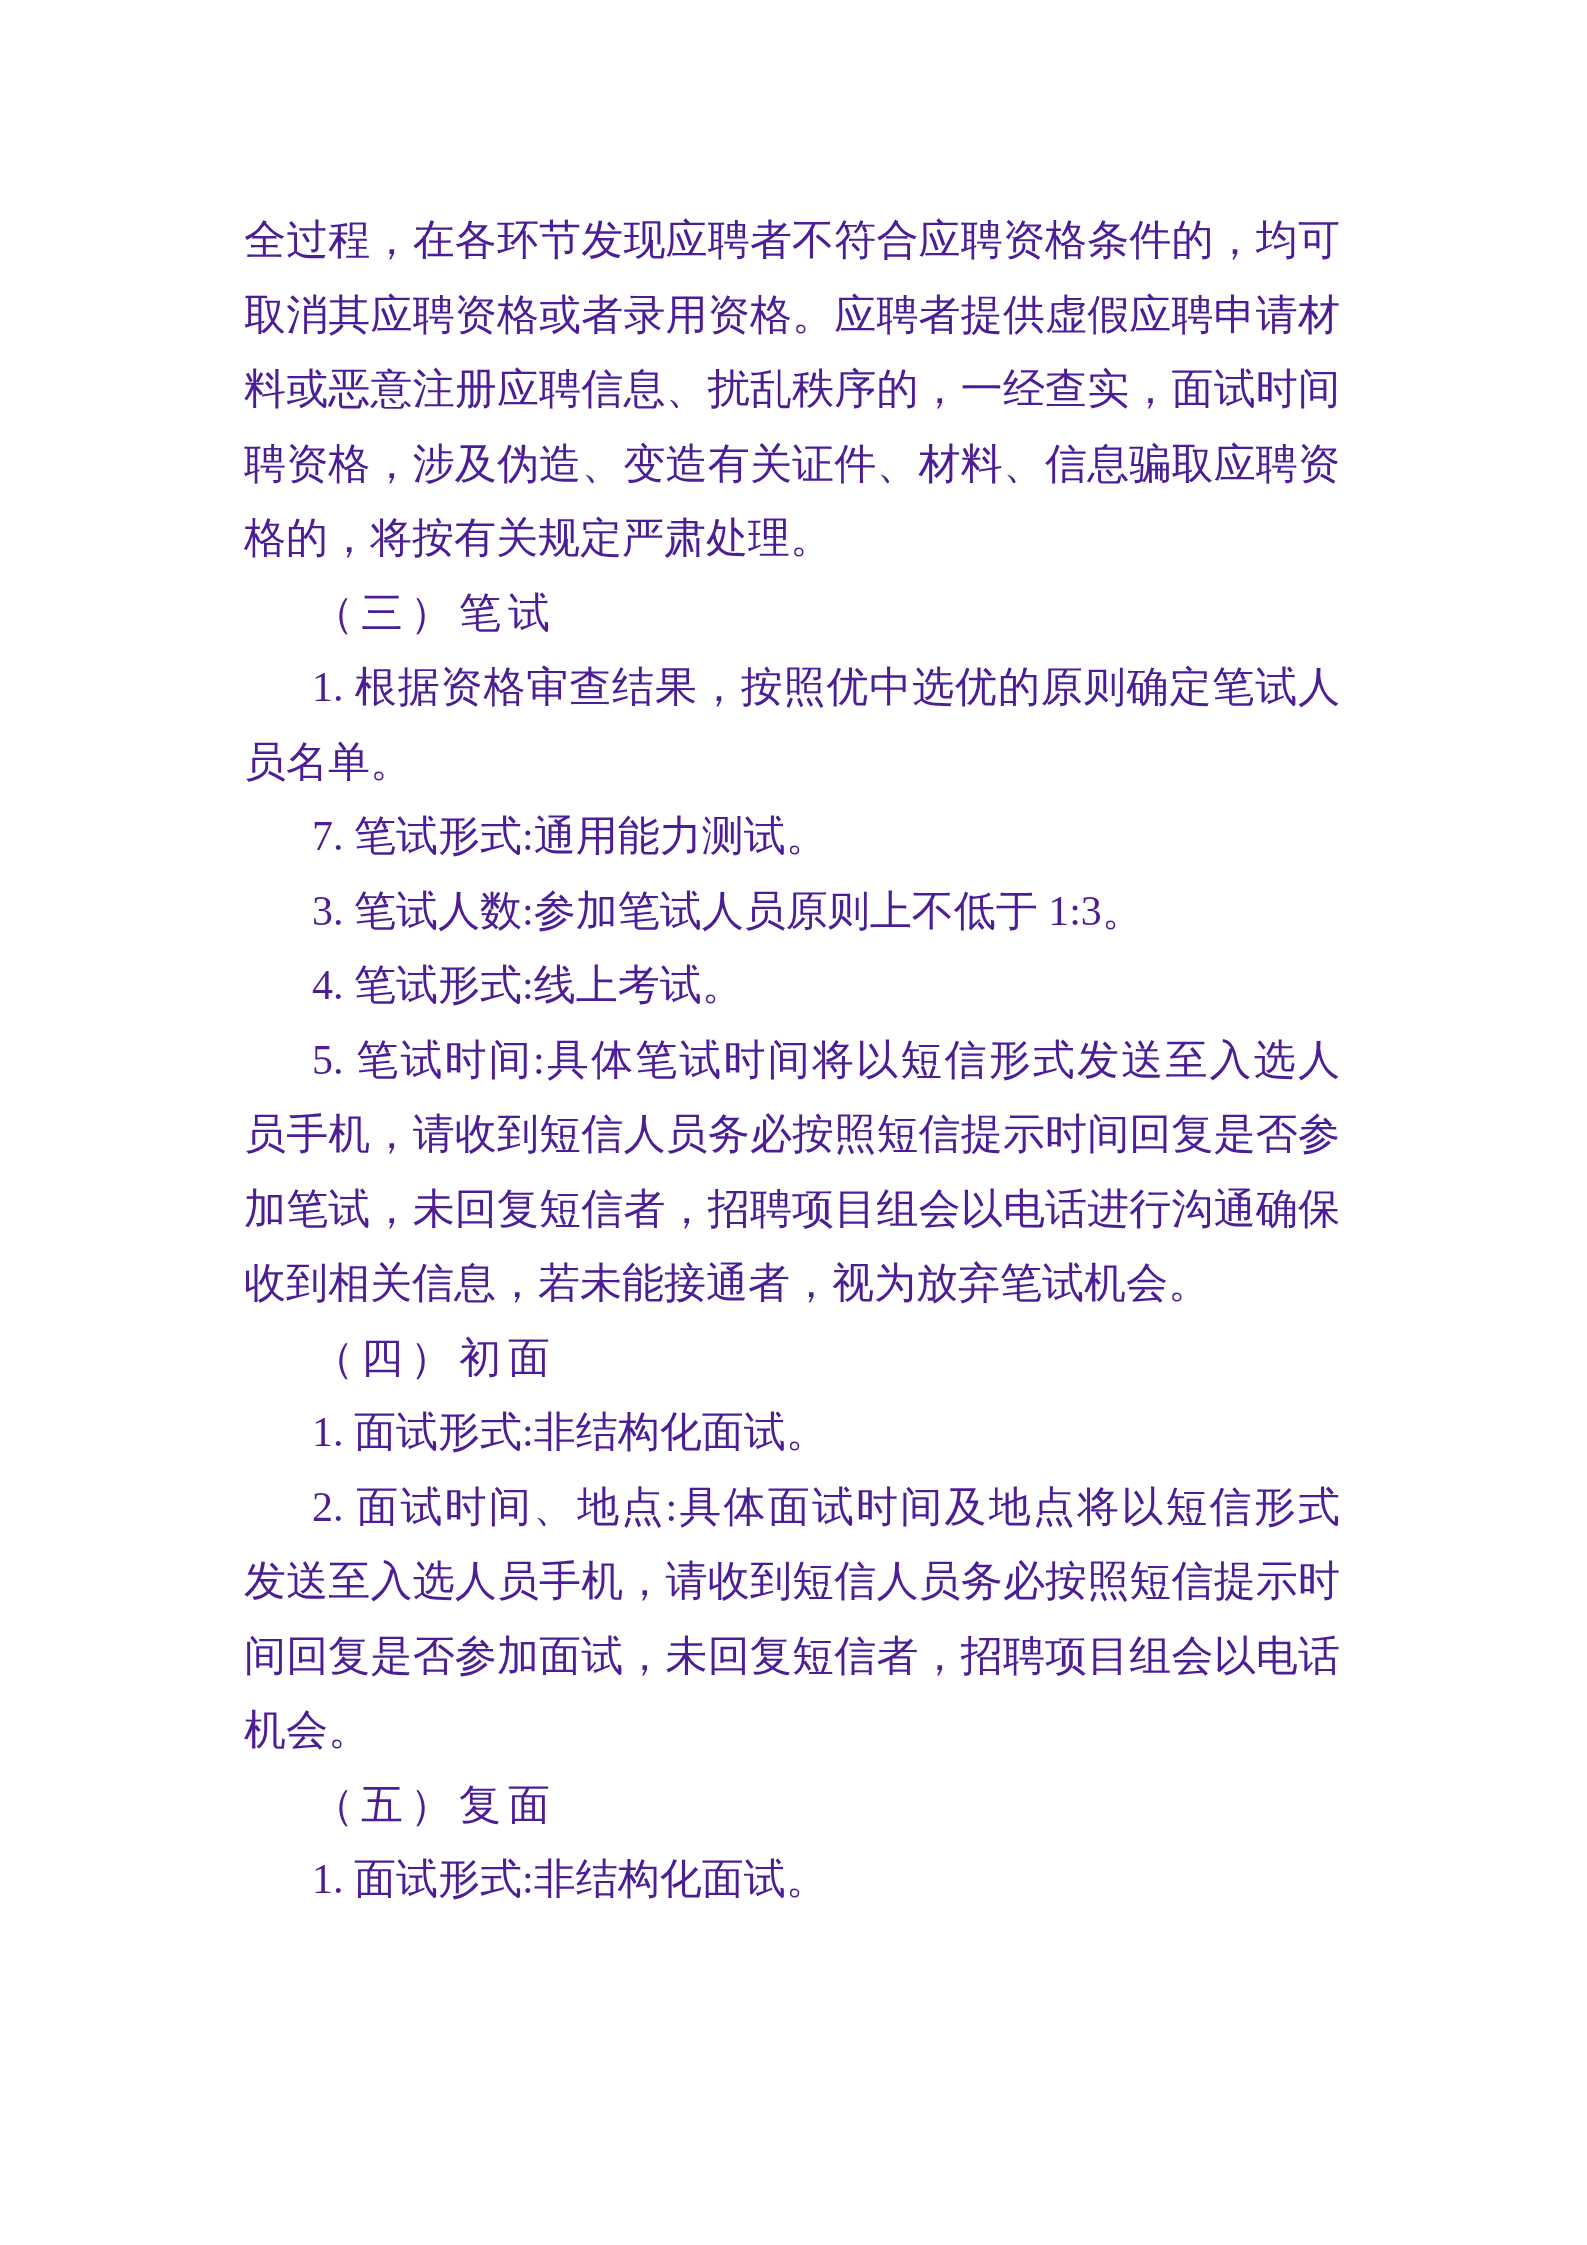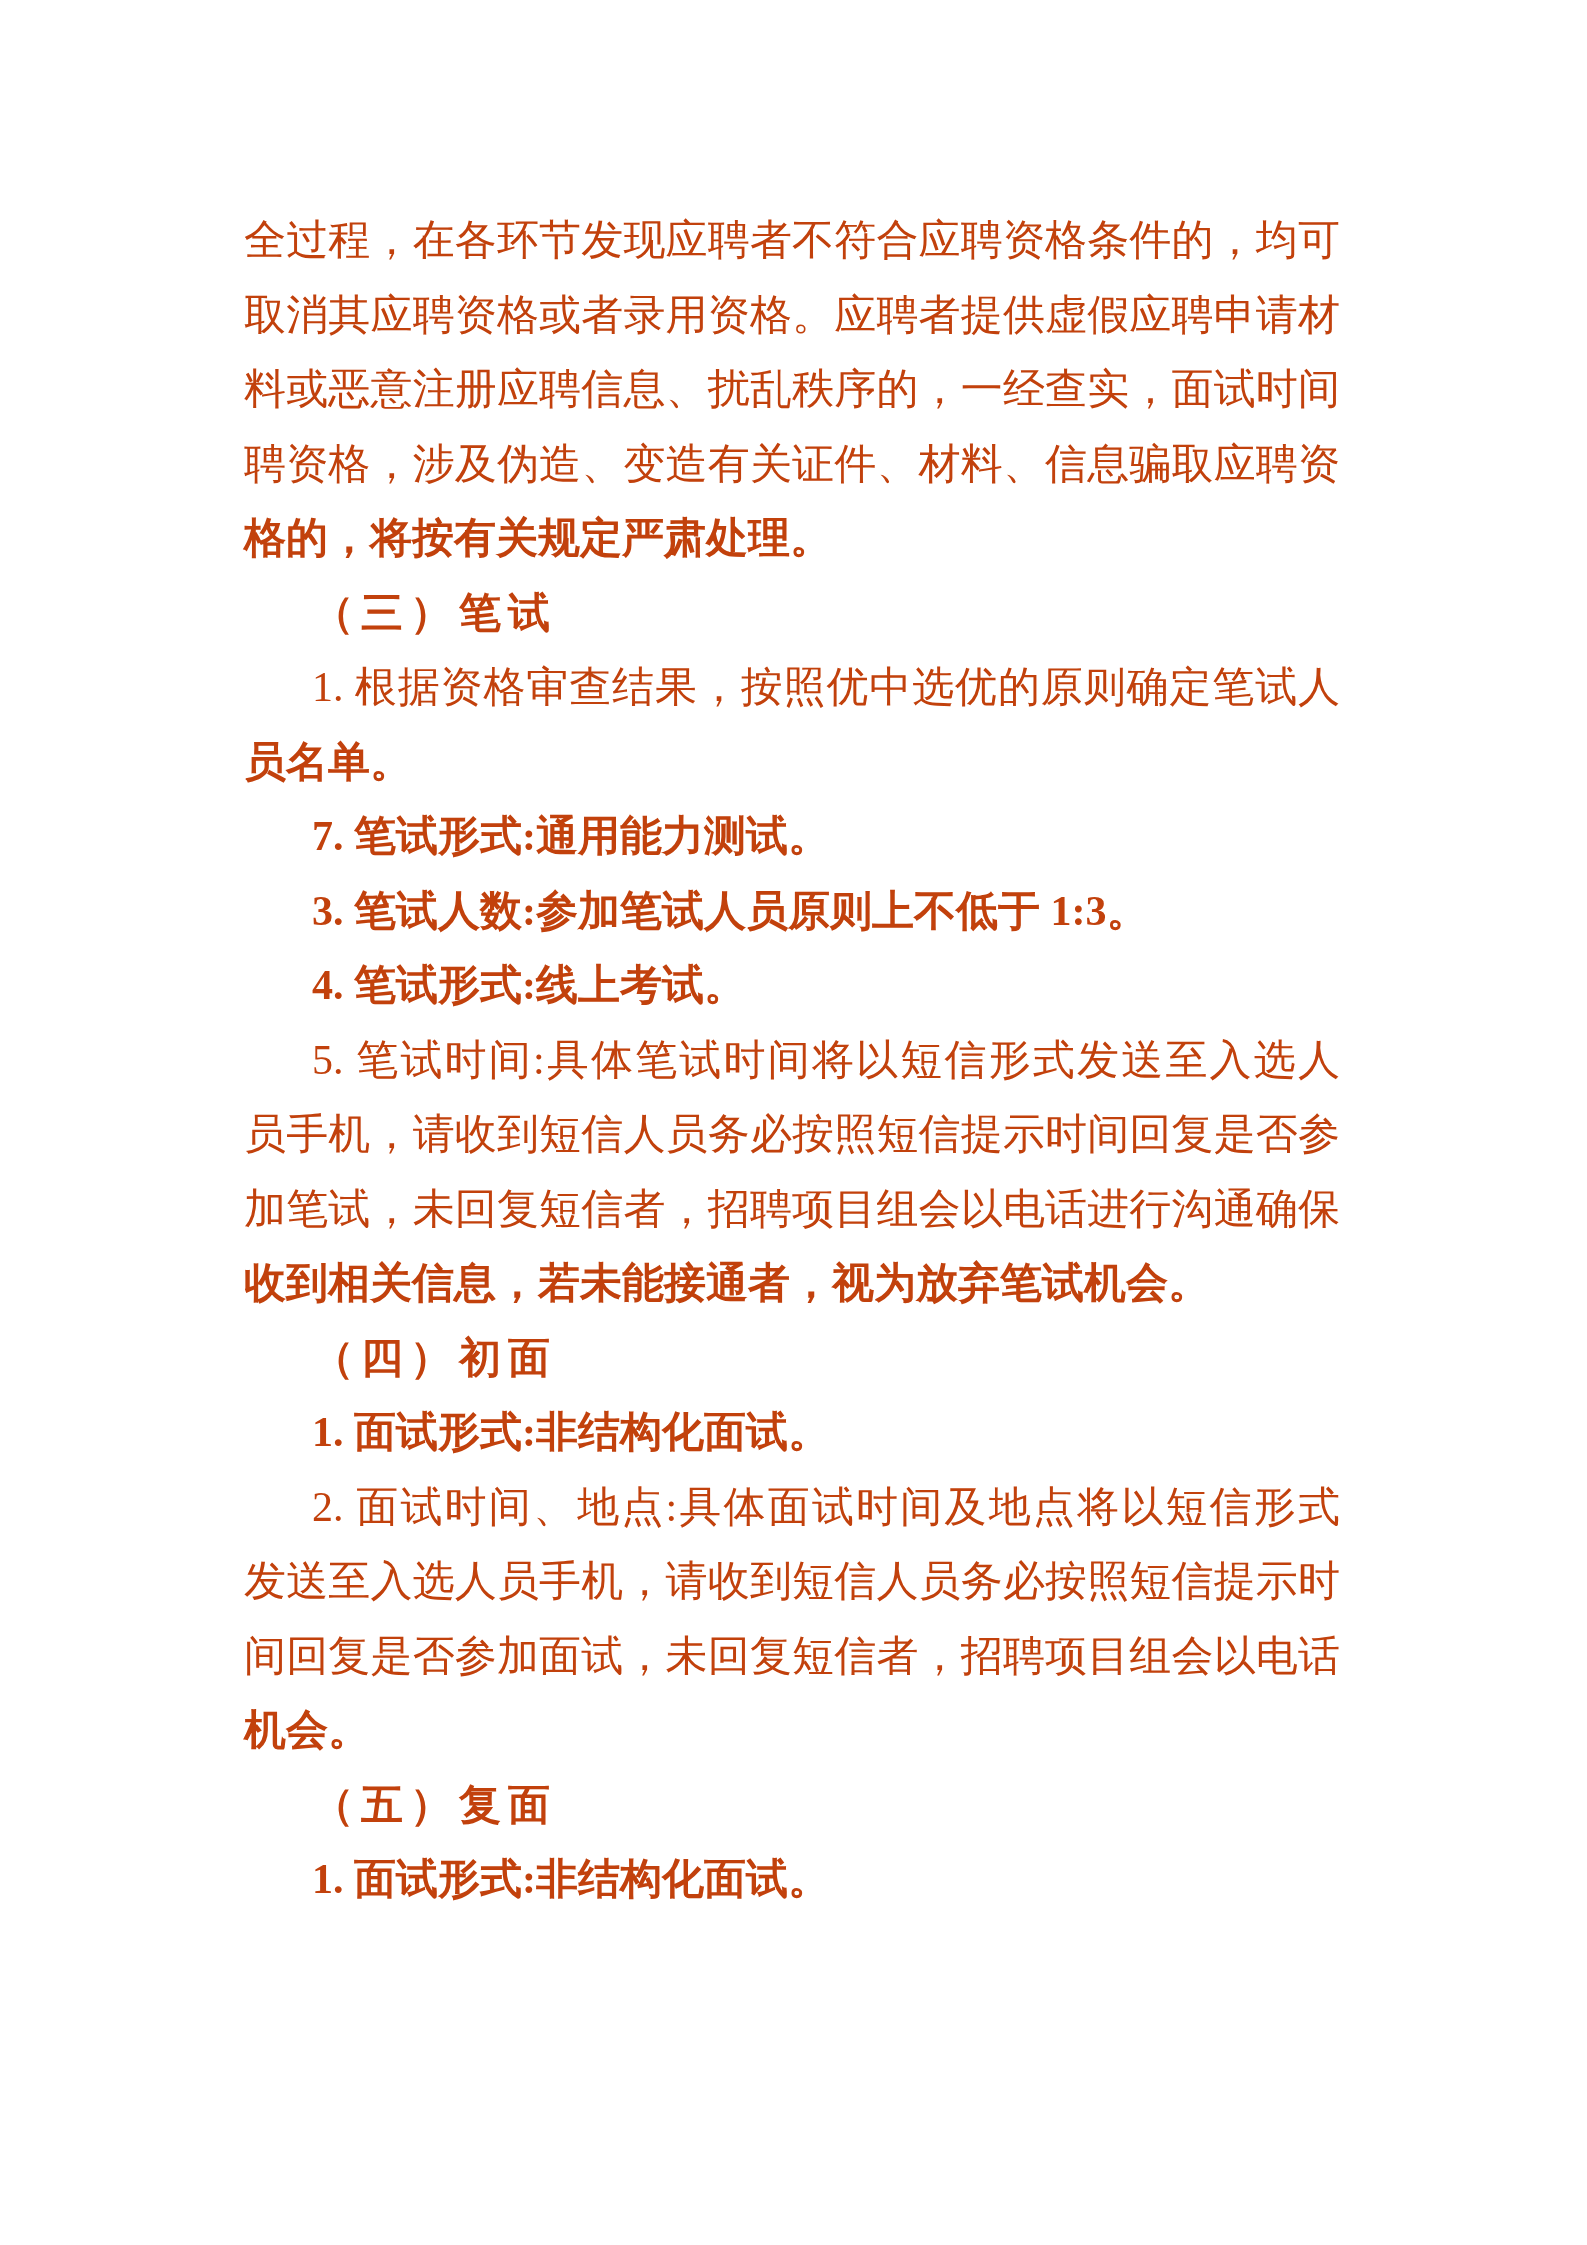--- a/index.html
+++ b/index.html
@@ -35,34 +35,33 @@
     line-height: 74.5px;
     height: 74.5px;
     white-space: normal;
     text-align: justify;
     text-align-last: justify;
     overflow: visible;
   }
   .line.last {
     text-align: center;
     text-align-last: left;
-    font-weight: bold;
   }
   .line.indent {
     text-indent: 68px;
   }
   
   .heading .line {
     letter-spacing: 7px;
   }
 </style>
 </head>
 <body style="background: rgb(255, 255, 255);">
 
-<div class="page" style="color: #c2410c;">
+<div class="page" style="color: #4c1d95;">
   <div class="content" id="doc-content">
       <div class="paragraph body">
         <div class="line">全过程，在各环节发现应聘者不符合应聘资格条件的，均可</div>
         <div class="line">取消其应聘资格或者录用资格。应聘者提供虚假应聘申请材</div>
         <div class="line">料或恶意注册应聘信息、扰乱秩序的，一经查实，面试时间</div>
         <div class="line">聘资格，涉及伪造、变造有关证件、材料、信息骗取应聘资</div>
         <div class="line last">格的，将按有关规定严肃处理。</div>
       </div>
       <div class="paragraph heading">
         <div class="line last indent">（三）笔试</div>

